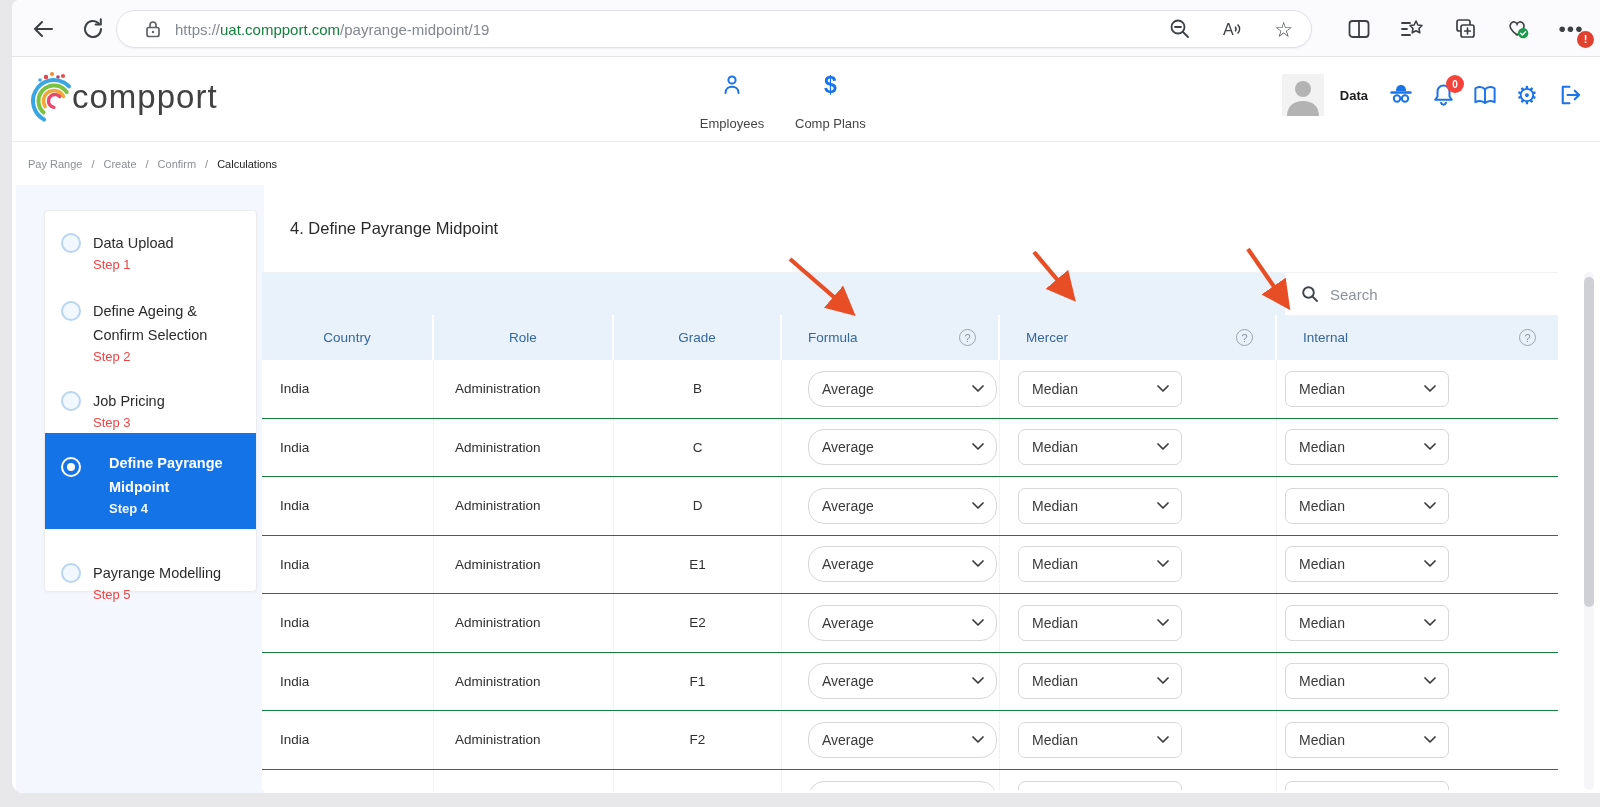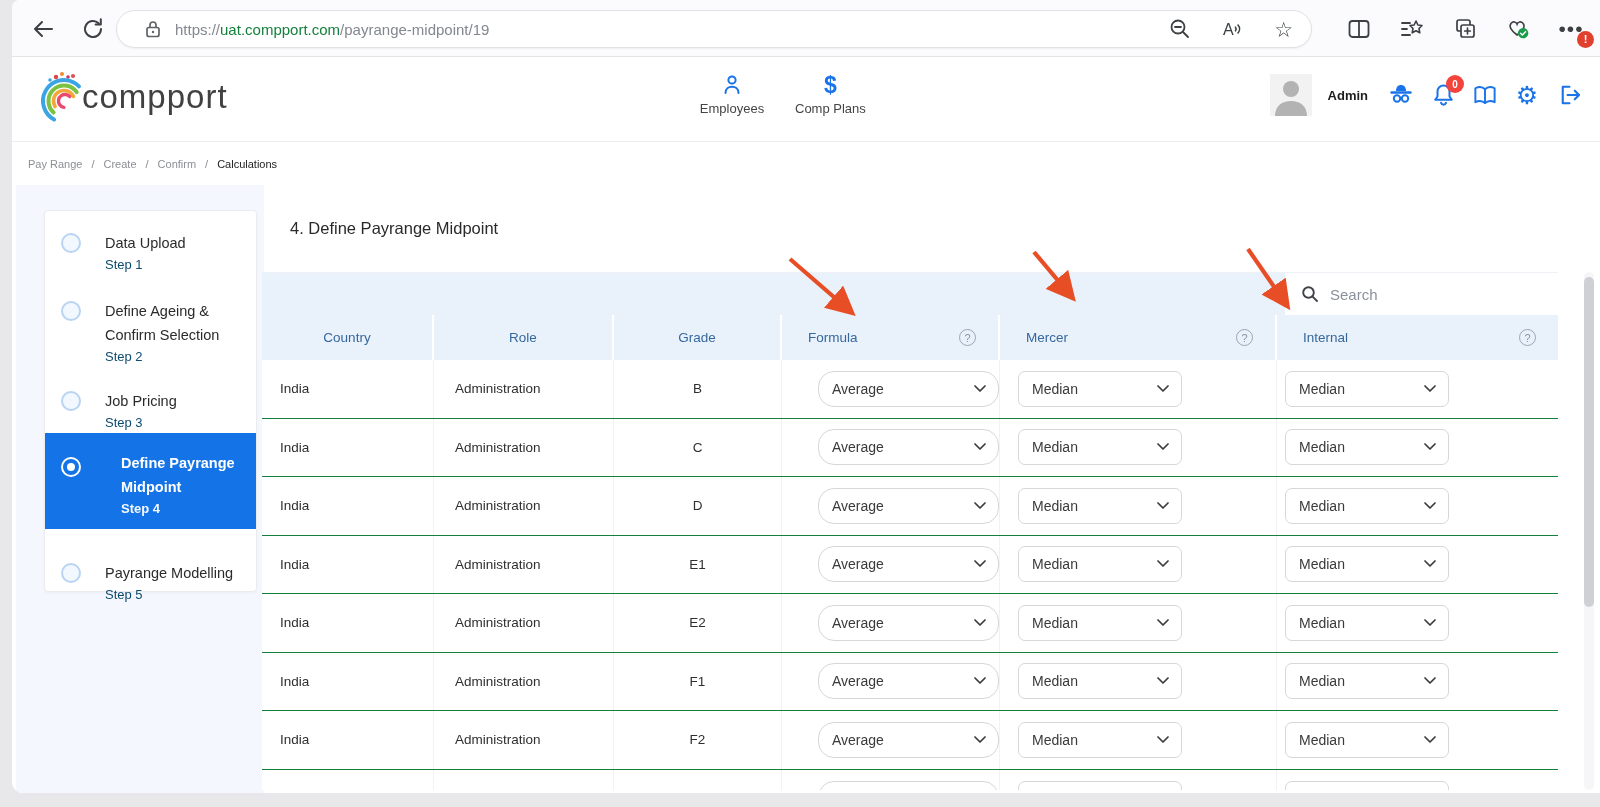--- a/index.html
+++ b/index.html
@@ -23,25 +23,25 @@
   .after-icons .aicon { position:relative; width:26px; height:26px; display:flex; align-items:center; justify-content:center; }
   .dots { font-size:21px; color:#3c4043; letter-spacing:1px; }
   .menu-badge { position:absolute; right:-10px; bottom:-6px; width:17px; height:17px; border-radius:50%; background:#e2402e;
                 color:#fff; font-size:11px; font-weight:bold; display:flex; align-items:center; justify-content:center; }
   .star-glyph { font-size:21px; color:#3c4043; line-height:1; }
 
   
   .app { position:absolute; top:58px; left:0; right:0; bottom:0; background:#fff; }
 
   .app-header { position:absolute; top:0; left:0; right:0; height:83px; }
-  .logo { position:absolute; left:24px; top:10px; display:flex; align-items:center; }
+  .logo { position:absolute; left:14px; top:10px; display:flex; align-items:center; }
   .logo-word { font-size:33px; color:#414142; letter-spacing:1px; margin-left:-14px; font-weight:500; }
   .center-nav { position:absolute; left:685px; top:15px; display:flex; gap:28px; }
   .nav-item { min-width:70px; display:flex; flex-direction:column; align-items:center; cursor:pointer; }
-  .nav-item .lbl { margin-top:4px; font-size:13px; color:#454545; }
+  .nav-item .lbl { margin-top:19px; font-size:13px; color:#454545; }
   .dollar { color:#1a73e8; font-size:23px; font-weight:bold; line-height:24px; }
   .user-area { position:absolute; right:18px; top:16px; display:flex; align-items:center; gap:16px; }
   .user-area .uicon { position:relative; width:26px; height:26px; display:flex; align-items:center; justify-content:center; cursor:pointer; }
   .admin { font-size:13px; font-weight:bold; color:#1d1d1f; margin-right:4px; }
   .gear-glyph { font-size:25px; color:#1a73e8; line-height:1; }
   .bell-badge { position:absolute; top:-7px; right:-8px; min-width:18px; height:18px; border-radius:50%; background:#f4433a;
                 color:#fff; font-size:10px; font-weight:bold; display:flex; align-items:center; justify-content:center; }
 
   .crumbbar { position:absolute; top:83px; left:0; right:0; height:44px; border-top:1px solid #ededf0;
               display:flex; align-items:center; padding-left:16px; gap:9px; font-size:11px; }
@@ -51,23 +51,23 @@
 
   .content { position:absolute; top:127px; left:0; right:0; bottom:0; background:#fff; }
 
   
   .side-col { position:absolute; left:4px; top:0; width:248px; height:100%; background:#f4f7fd; }
   .step-card { position:absolute; left:28px; top:25px; width:213px; height:382px; background:#fff;
                border:1px solid #ececef; border-radius:4px; box-shadow:0 1px 3px rgba(0,0,0,.04); }
   .step { position:absolute; left:0; right:0; cursor:pointer; }
   .radio { position:absolute; left:16px; top:2px; width:20px; height:20px; border-radius:50%;
            border:2px solid #b9d4f2; background:#f1f8ff; }
-  .step .txt { margin-left:60px; margin-right:8px; }
+  .step .txt { margin-left:48px; margin-right:8px; }
   .step .t { font-size:14.5px; color:#2b2b2b; line-height:24px; }
-  .step .s { font-size:13px; color:#0c4a6e; margin-top:2px; }
+  .step .s { font-size:13px; color:#ef4444; margin-top:2px; }
   .step.active { background:#1473e6; padding:18px 0 0 16px; height:96px; }
   .step.active .radio { top:24px; border-color:#fff; background:transparent; }
   .step.active .radio::after { content:""; position:absolute; left:4px; top:4px; width:8px; height:8px; border-radius:50%; background:#fff; }
   .step.active .t { color:#fff; font-weight:bold; }
   .step.active .s { color:rgba(255,255,255,.95); font-weight:bold; }
 
   
   .main-title { position:absolute; left:278px; top:34px; font-size:16.5px; font-weight:500; color:#2a2a2a; }
 
   .table-wrap { position:absolute; left:250px; top:87px; width:1296px; height:518px; overflow:hidden; border-top:1px solid #eef2f7; }
@@ -89,21 +89,21 @@
           color:#8796a8; font-size:11px; display:flex; align-items:center; justify-content:center; cursor:pointer; flex:none; }
 
   .trow { height:58.5px; align-items:center; border-bottom:1px solid #15803d; background:#fff; }
   .bcell { height:100%; display:flex; align-items:center; font-size:13.5px; color:#2f2f2f; border-right:1px solid #f0f2f5; }
   .bcell:last-child { border-right:none; }
   .c-country { padding-left:18px; }
   .c-role { padding-left:21px; }
   .c-grade { justify-content:center; }
   .dd { height:36px; background:#fff; border:1px solid #d7d7db; border-radius:7px; display:flex; align-items:center;
         justify-content:space-between; padding:0 12px 0 13px; font-size:14px; color:#3a3a3a; cursor:pointer; }
-  .dd-f { margin-left:36px; width:189px;border-radius:16px; }
+  .dd-f { margin-left:26px; width:189px;border-radius:16px; }
   .dd-m { margin-left:18px; width:164px; }
   .dd-i { margin-left:8px;  width:164px; }
 
   .vscroll-track { position:absolute; left:1572px; top:87px; width:10px; height:518px; background:#f6f6f8; border-radius:5px; }
   .vscroll-thumb { position:absolute; left:1572px; top:92px; width:10px; height:330px; background:#cfd0d5; border-radius:5px; cursor:pointer; }
 
   .arrows { position:absolute; inset:0; pointer-events:none; z-index:6; }
 
   svg.icon { display:block; }
 </style>
@@ -213,21 +213,21 @@
           <span class="lbl">Comp Plans</span>
         </div>
       </div>
 
       <div class="user-area">
         <svg class="icon" width="42" height="42" viewBox="0 0 42 42">
           <rect x="0" y="0" width="42" height="42" fill="#f2f2f2"></rect>
           <circle cx="21" cy="15" r="8" fill="#b3b3b3"></circle>
           <path d="M5 42 c0-10 7-15 16-15 s16 5 16 15 z" fill="#b3b3b3"></path>
         </svg>
-        <span class="admin">Admin</span>
+        <span class="admin">Data</span>
         <span class="uicon">
           <svg class="icon" width="26" height="26" viewBox="0 0 26 26">
             <path d="M8 9 c0-4 2-6 5-6 s5 2 5 6" fill="#1a73e8"></path>
             <path d="M3.5 10.5 h19" stroke="#1a73e8" stroke-width="2.4" stroke-linecap="round"></path>
             <circle cx="9" cy="16.5" r="3.2" fill="none" stroke="#1a73e8" stroke-width="2"></circle>
             <circle cx="17" cy="16.5" r="3.2" fill="none" stroke="#1a73e8" stroke-width="2"></circle>
             <path d="M12.2 16 h1.6" stroke="#1a73e8" stroke-width="1.8"></path>
           </svg>
         </span>
         <span class="uicon">

